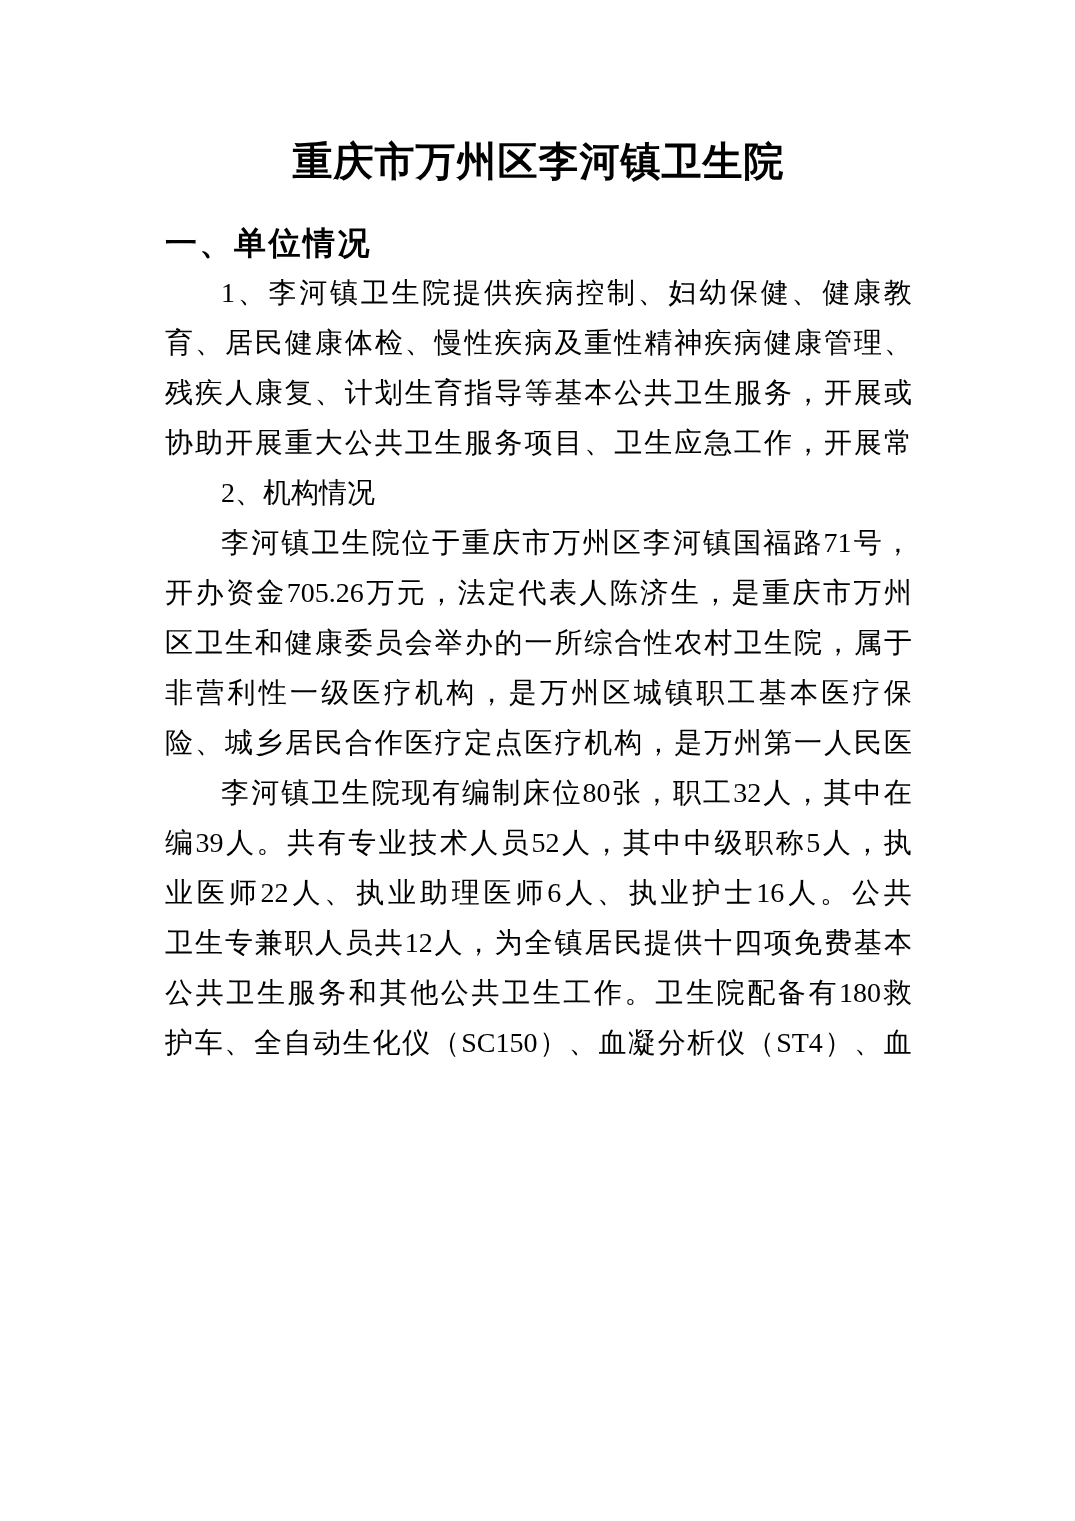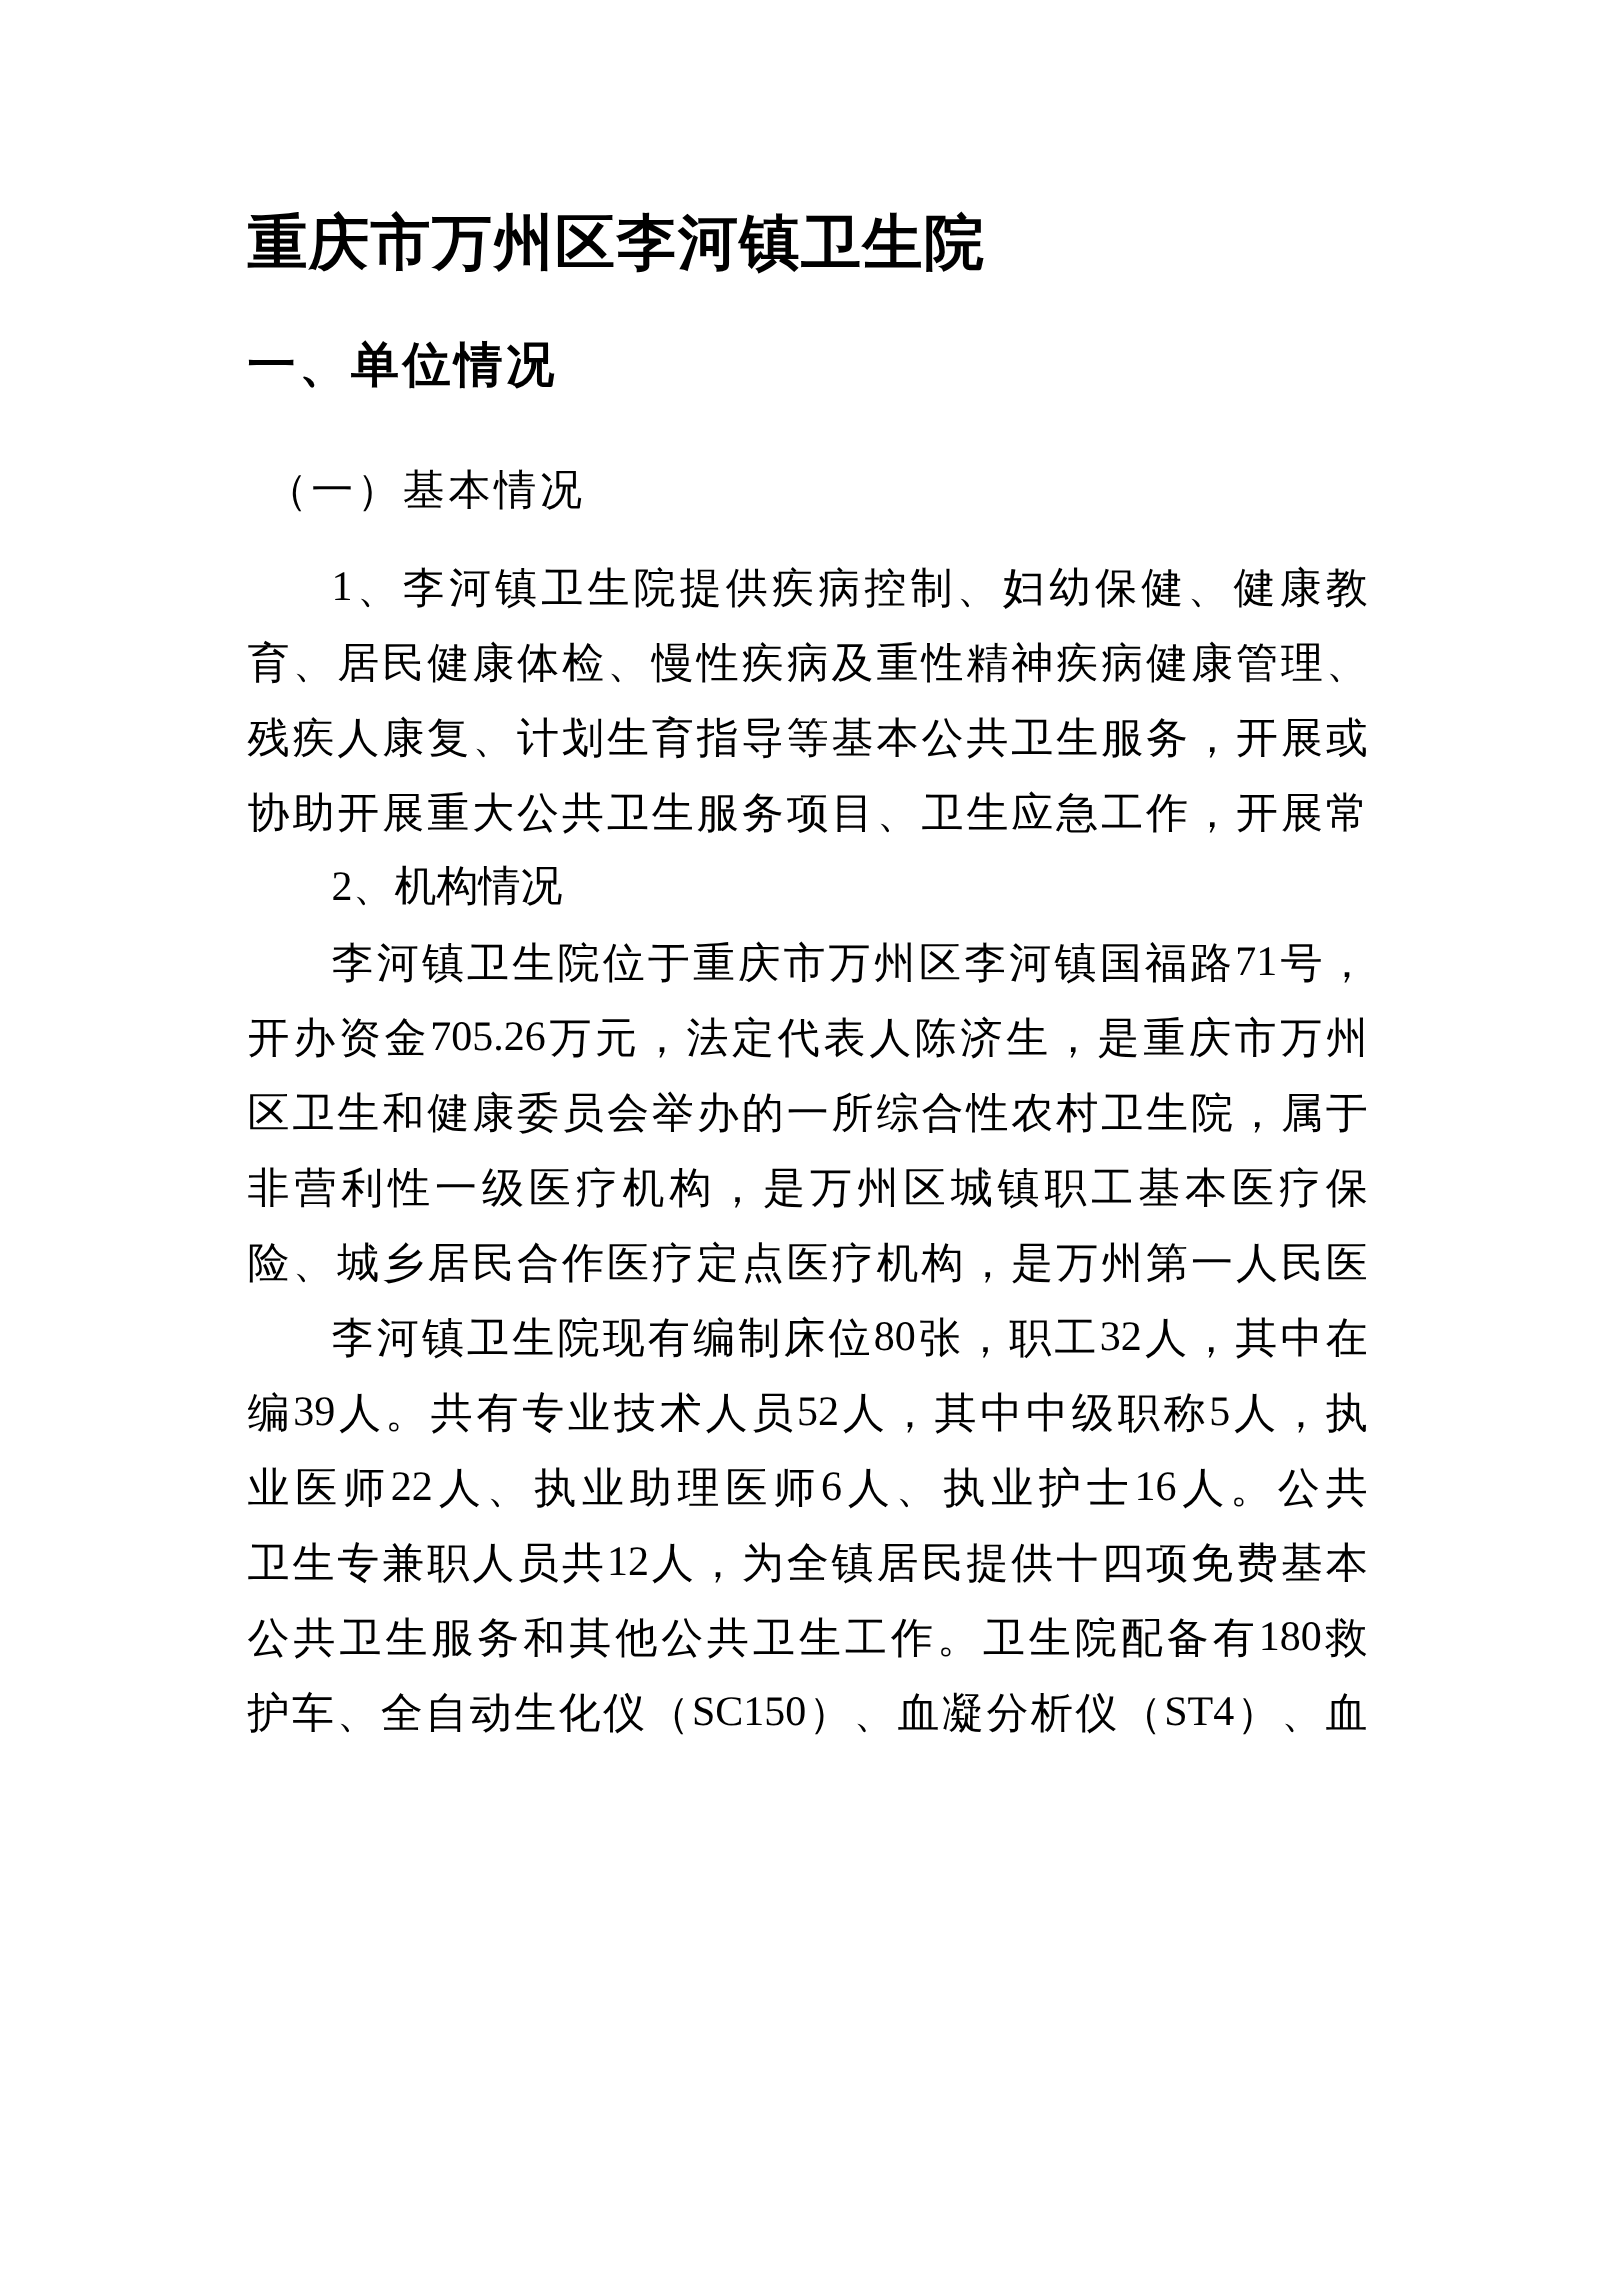--- a/index.html
+++ b/index.html
@@ -13,21 +13,21 @@
     height: 1521px;
     margin: 0 auto;
     background: #ffffff;
     color: #000000;
     overflow: hidden;
     font-family: "Liberation Serif", serif;
     box-sizing: border-box;
     padding: 124px 163px 0 165px;
   }
   .title-block {
-    text-align: left;
+    text-align: center;
   }
   .title-line {
     font-size: 40px;
     font-weight: 700;
     line-height: 75px;
     letter-spacing: 1px;
     white-space: nowrap;
     font-family: "Liberation Serif", serif;
   }
   .doc-body {
@@ -73,23 +73,20 @@
 </head>
 <body>
 
 <div class="page">
   <div class="title-block">
     <div class="title-line">重庆市万州区李河镇卫生院</div>
   </div>
   <div class="doc-body">
       <div class="block heading-hei">
         <div class="line plain">一、单位情况</div>
-      </div>
-      <div class="block heading-kai">
-        <div class="line plain">（一）基本情况</div>
       </div>
       <div class="block paragraph">
         <div class="line justify indent">
           <span>1</span>
           <span>、</span>
           <span>李</span>
           <span>河</span>
           <span>镇</span>
           <span>卫</span>
           <span>生</span>

